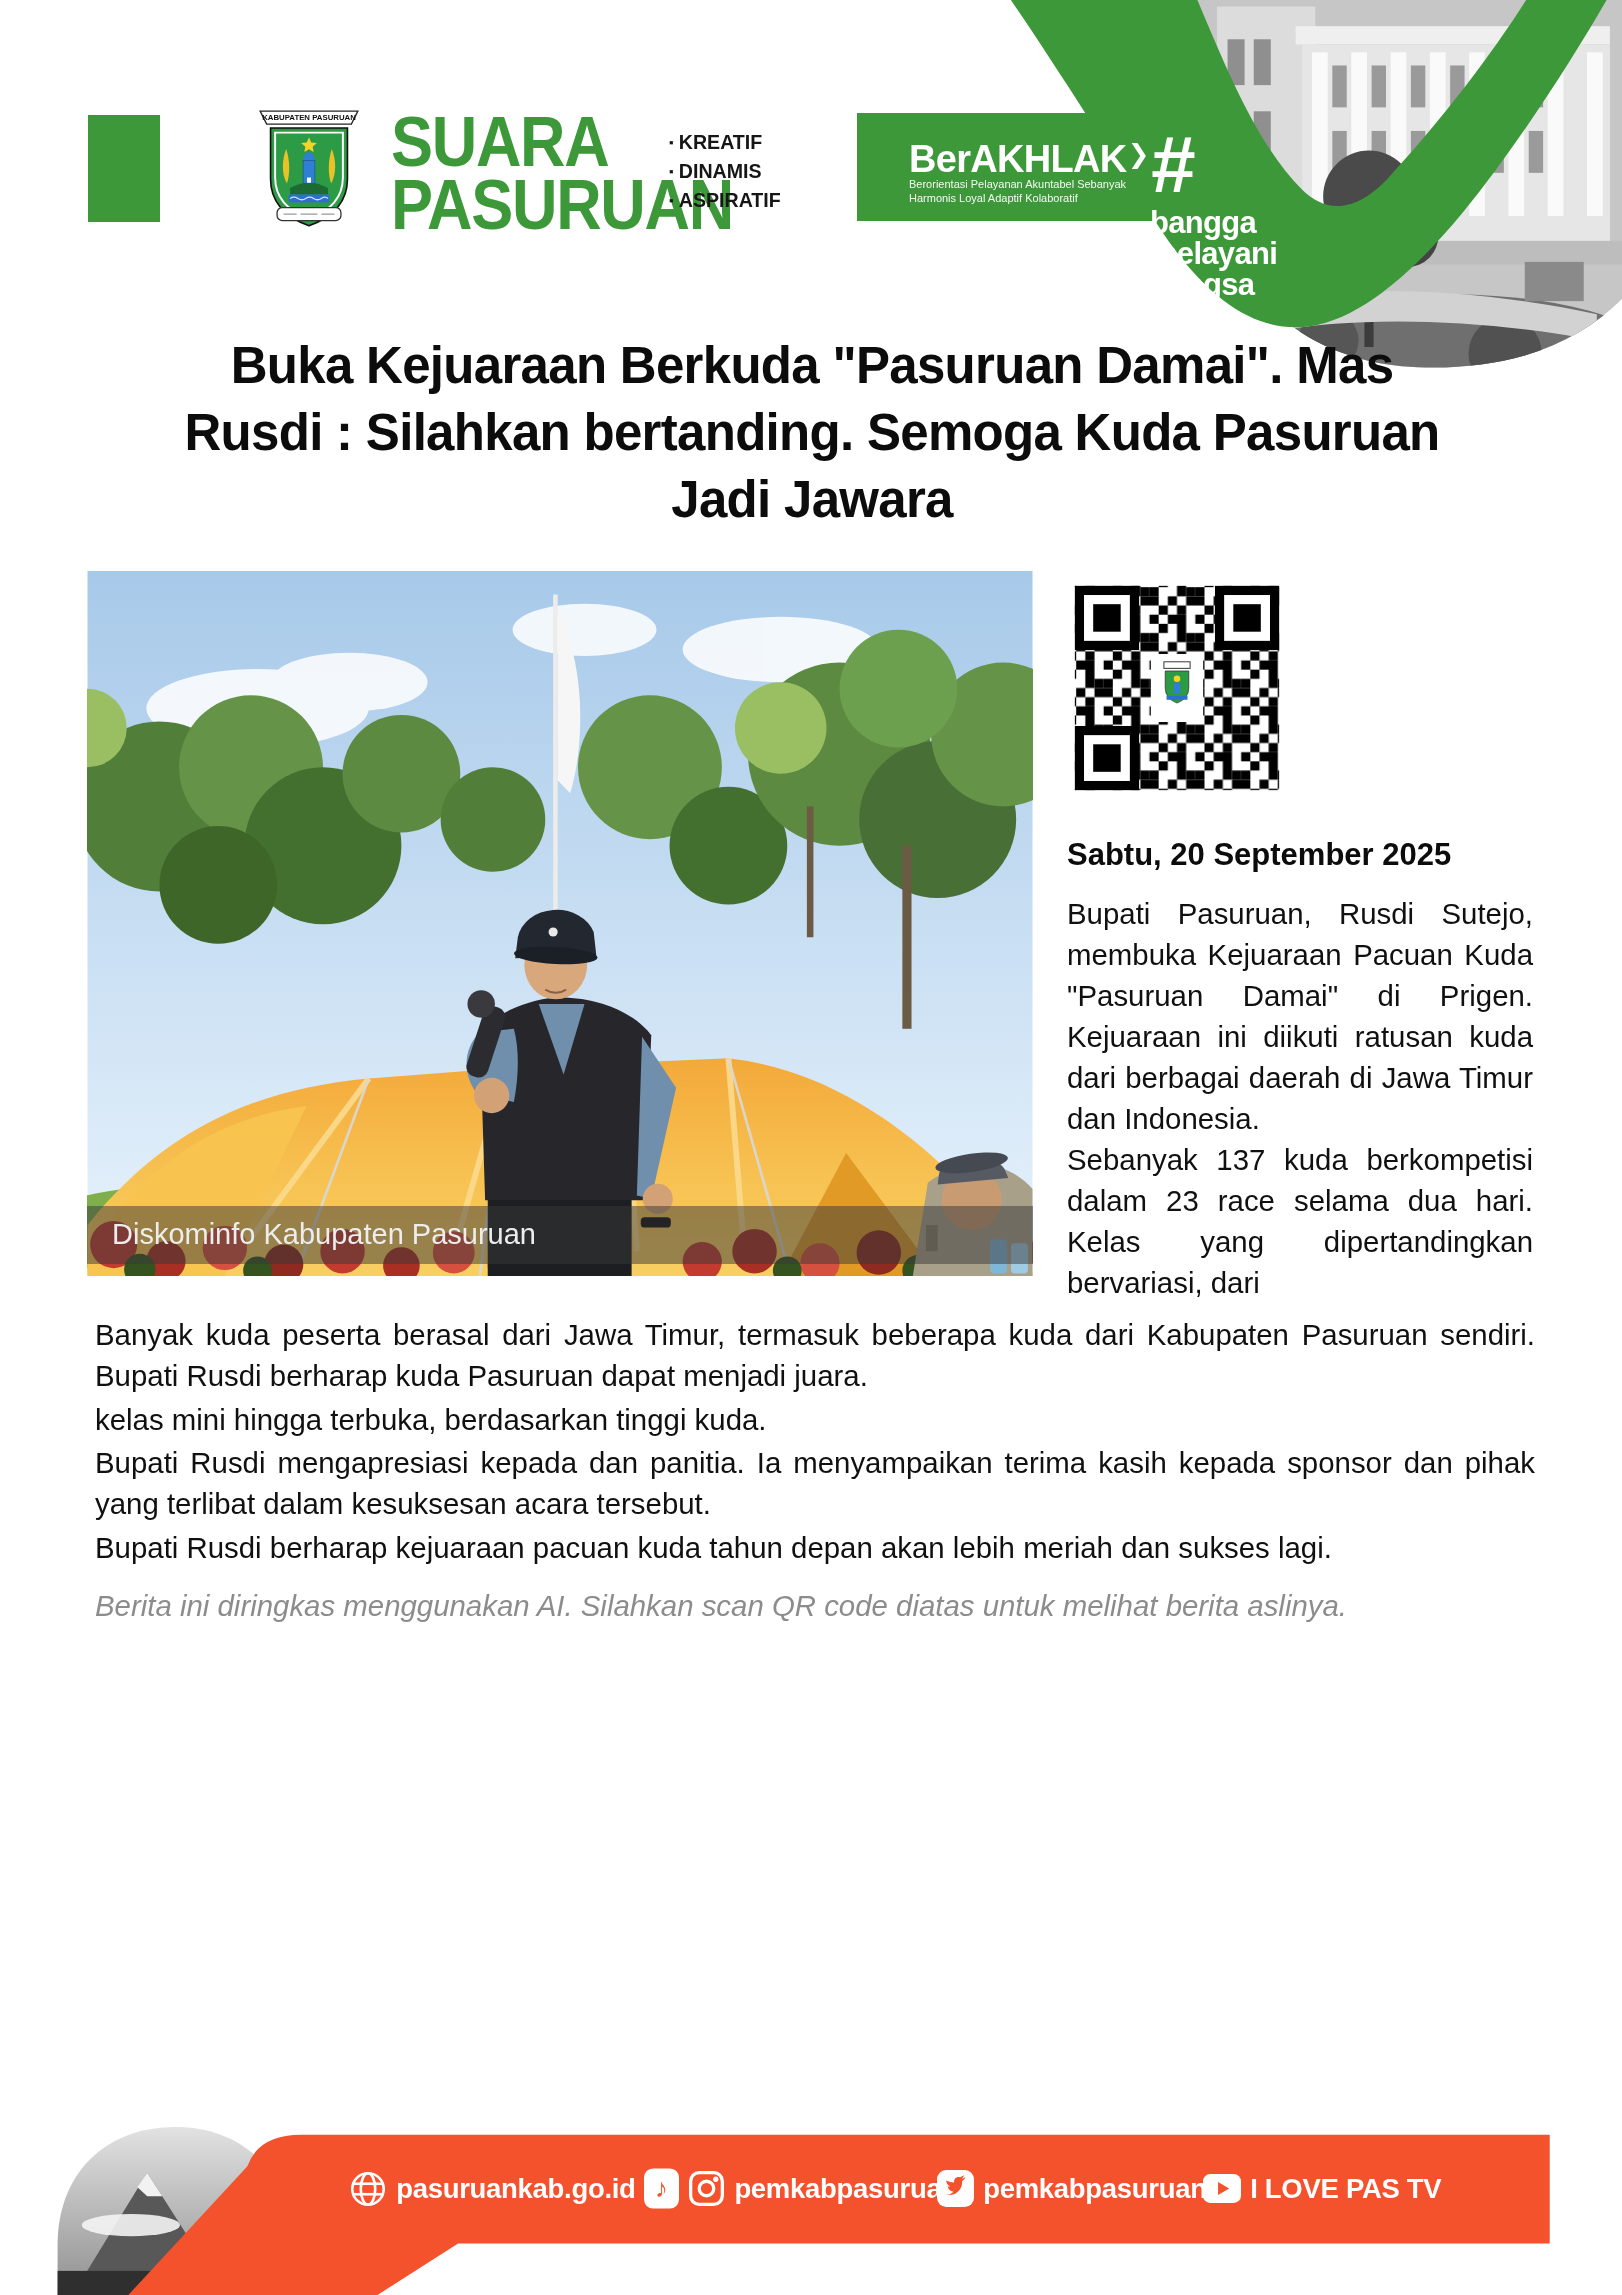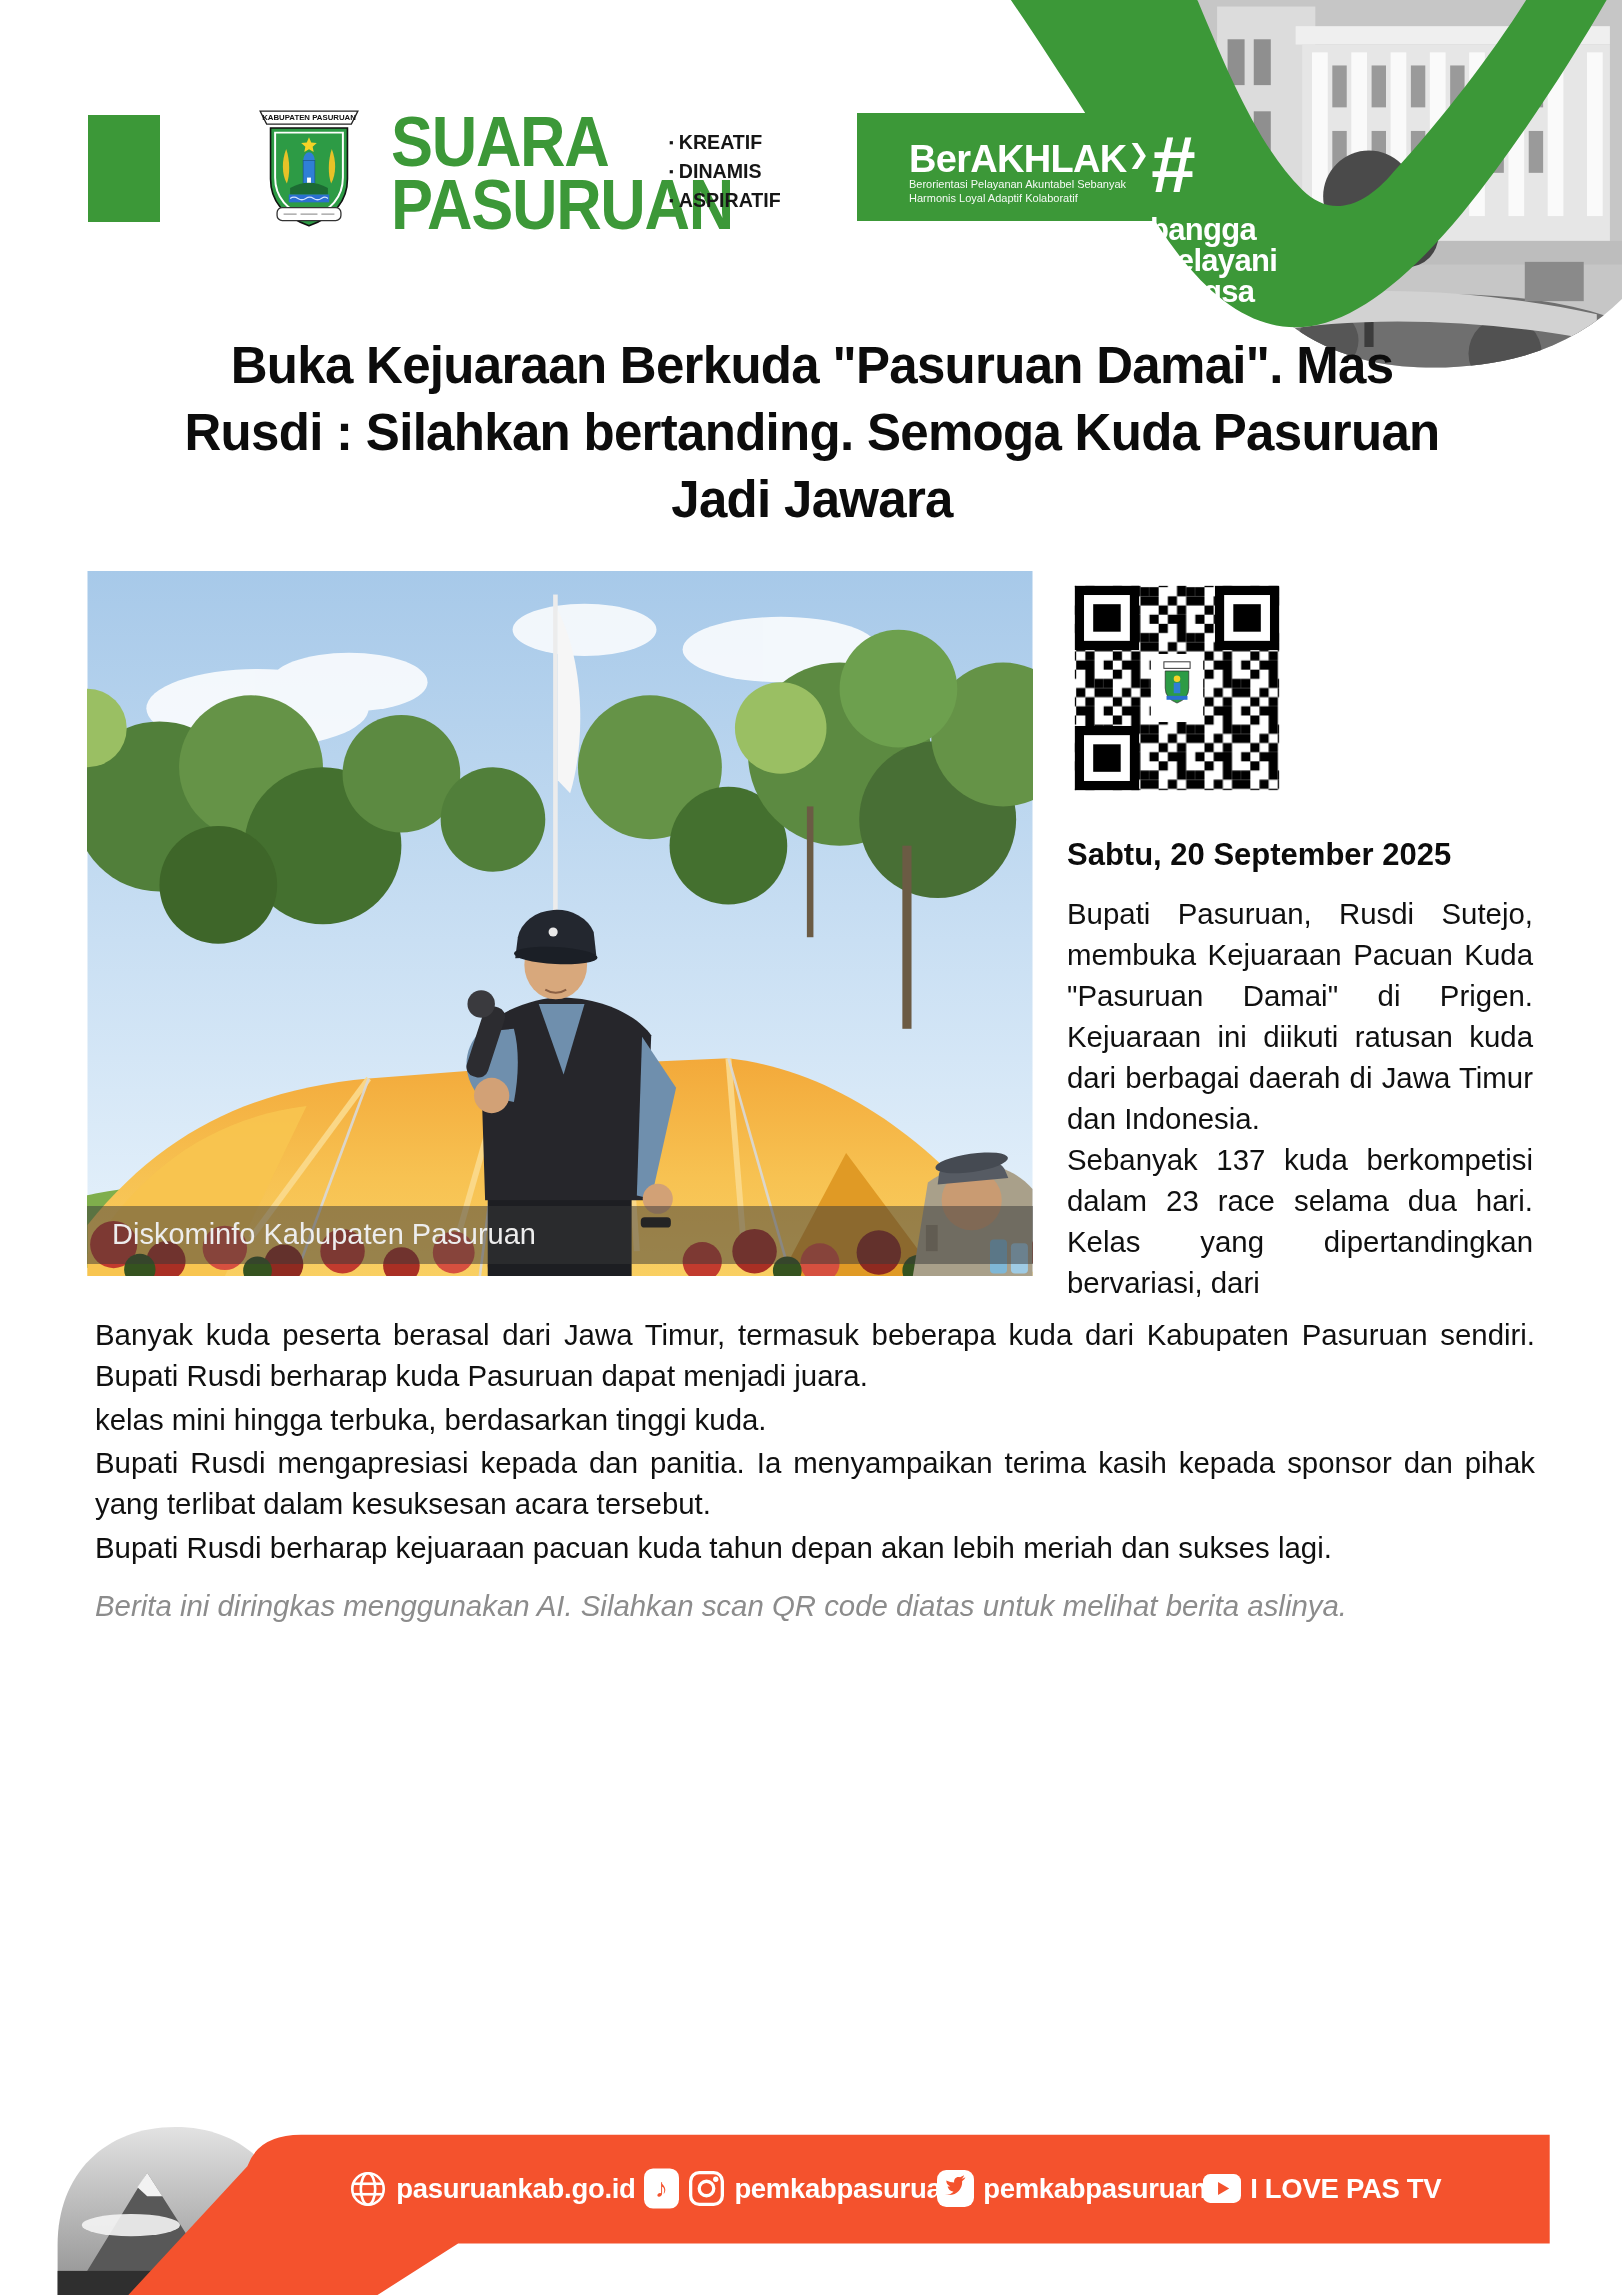--- a/index.html
+++ b/index.html
@@ -14,21 +14,21 @@
     letter-spacing:-1.3px;transform:scaleY(1.12);transform-origin:top left;white-space:nowrap;}
   .tagline{left:669px;top:128px;font-size:19.6px;font-weight:bold;color:#161616;line-height:29px;white-space:nowrap;}
   .tagline .b{font-size:13px;vertical-align:2px;margin-right:5.2px;}
   .banner{left:857px;top:113px;width:373px;height:108px;background:#3c9838;}
   .berakhlak{position:absolute;left:52px;top:26px;color:#fff;white-space:nowrap;}
   .berakhlak .t{font-size:38px;font-weight:bold;letter-spacing:-0.7px;line-height:38px;}
   .berakhlak .c{font-size:26px;font-weight:bold;vertical-align:9.2px;margin-left:1.3px;}
   .berakhlak .s{font-size:11px;line-height:13.7px;opacity:.95;}
   .hashtag{position:absolute;left:293px;top:11.8px;color:#fff;white-space:nowrap;}
   .hashtag .h{font-size:80px;font-weight:bold;font-style:italic;float:left;line-height:80px;margin-right:3.9px;}
-  .hashtag .l{font-size:31px;font-weight:bold;line-height:31px;letter-spacing:-0.7px;float:left;margin-top:9px;}
+  .hashtag .l{font-size:31px;font-weight:bold;line-height:31px;letter-spacing:-0.7px;float:left;margin-top:2px;}
   
   .headline{left:92px;top:332px;width:1440px;text-align:center;font-size:51px;font-weight:bold;
     color:#0c0c0c;line-height:67px;letter-spacing:-0.7px;}
   
   .photo{left:87px;top:571px;width:946px;height:705px;overflow:hidden;}
   .caption-band{position:absolute;left:0;bottom:12.4px;width:100%;height:58px;background:rgba(55,55,55,.50);
     display:flex;align-items:center;}
   .caption-band span{font-size:29px;color:#ededed;margin-left:25px;}
   .rightcol{left:1067px;top:578px;width:466px;}
   .date{font-size:31px;font-weight:bold;color:#0c0c0c;margin-top:37px;}

